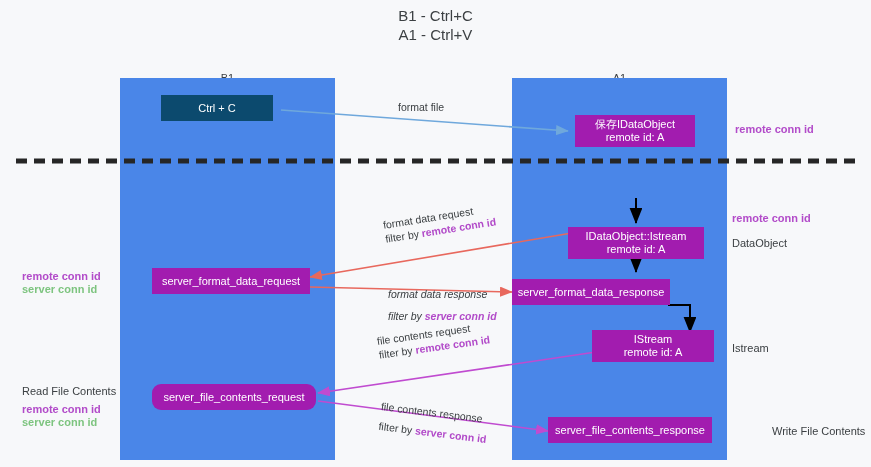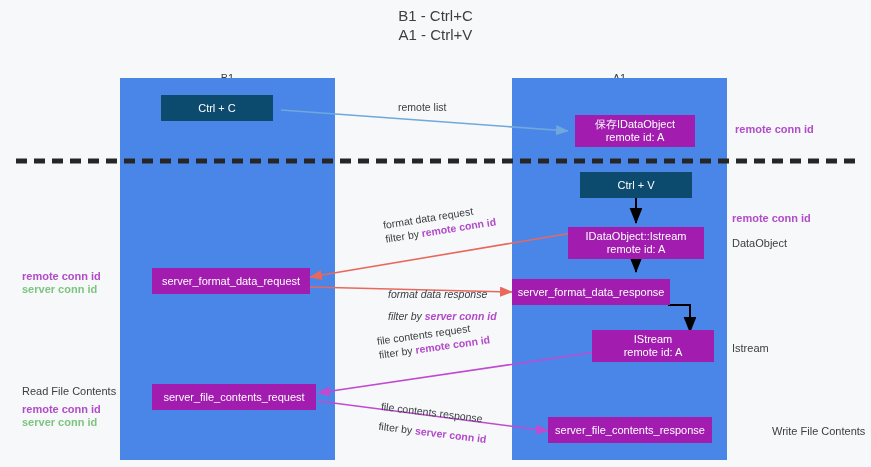--- a/index.html
+++ b/index.html
@@ -110,38 +110,37 @@
     <line x1="596" y1="352" x2="318" y2="393" stroke="#c04bd0" stroke-width="1.6" marker-end="url(#ah-magenta)"></line>
 
     <line x1="318" y1="401" x2="548" y2="431" stroke="#c04bd0" stroke-width="1.6" marker-end="url(#ah-magenta)"></line>
   </svg>
 
   <div class="box green" style="left:161px;top:95px;width:112px;height:26px;">Ctrl + C</div>
 
   <div class="box orange" style="left:575px;top:115px;width:120px;height:32px;">保存IDataObject
 remote id: A</div>
 
-  <div class="box green" style="left:580px;top:172px;width:112px;height:26px;">Ctrl + V</div>
 
   <div class="box orange" style="left:568px;top:227px;width:136px;height:32px;">IDataObject::Istream
 remote id: A</div>
 
   <div class="box orange" style="left:512px;top:279px;width:158px;height:26px;">server_format_data_response</div>
 
   <div class="box orange" style="left:152px;top:268px;width:158px;height:26px;">server_format_data_request</div>
 
   <div class="box orange" style="left:592px;top:330px;width:122px;height:32px;">IStream
 remote id: A</div>
 
-  <div class="box orange" style="left:152px;top:384px;width:164px;height:26px;">server_file_contents_request</div>
+  <div class="box orange" style="left:152px;top:384px;width:164px;height:26px;border-radius:9px;">server_file_contents_request</div>
 
   <div class="box orange" style="left:548px;top:417px;width:164px;height:26px;">server_file_contents_response</div>
 
   <div class="elabel" style="left:398px;top:100px;">
-    <span>remote list</span>
+    <span>format file</span>
   </div>
 
   <div class="elabel" style="left:382px;top:218px;transform:rotate(-9deg);transform-origin:left top;">
     <div>format data request</div>
     <div>
       <span>filter by </span><span class="hl purple">remote conn id</span>
     </div>
   </div>
 
   <div class="elabel" style="left:388px;top:287px;font-style:italic;">

